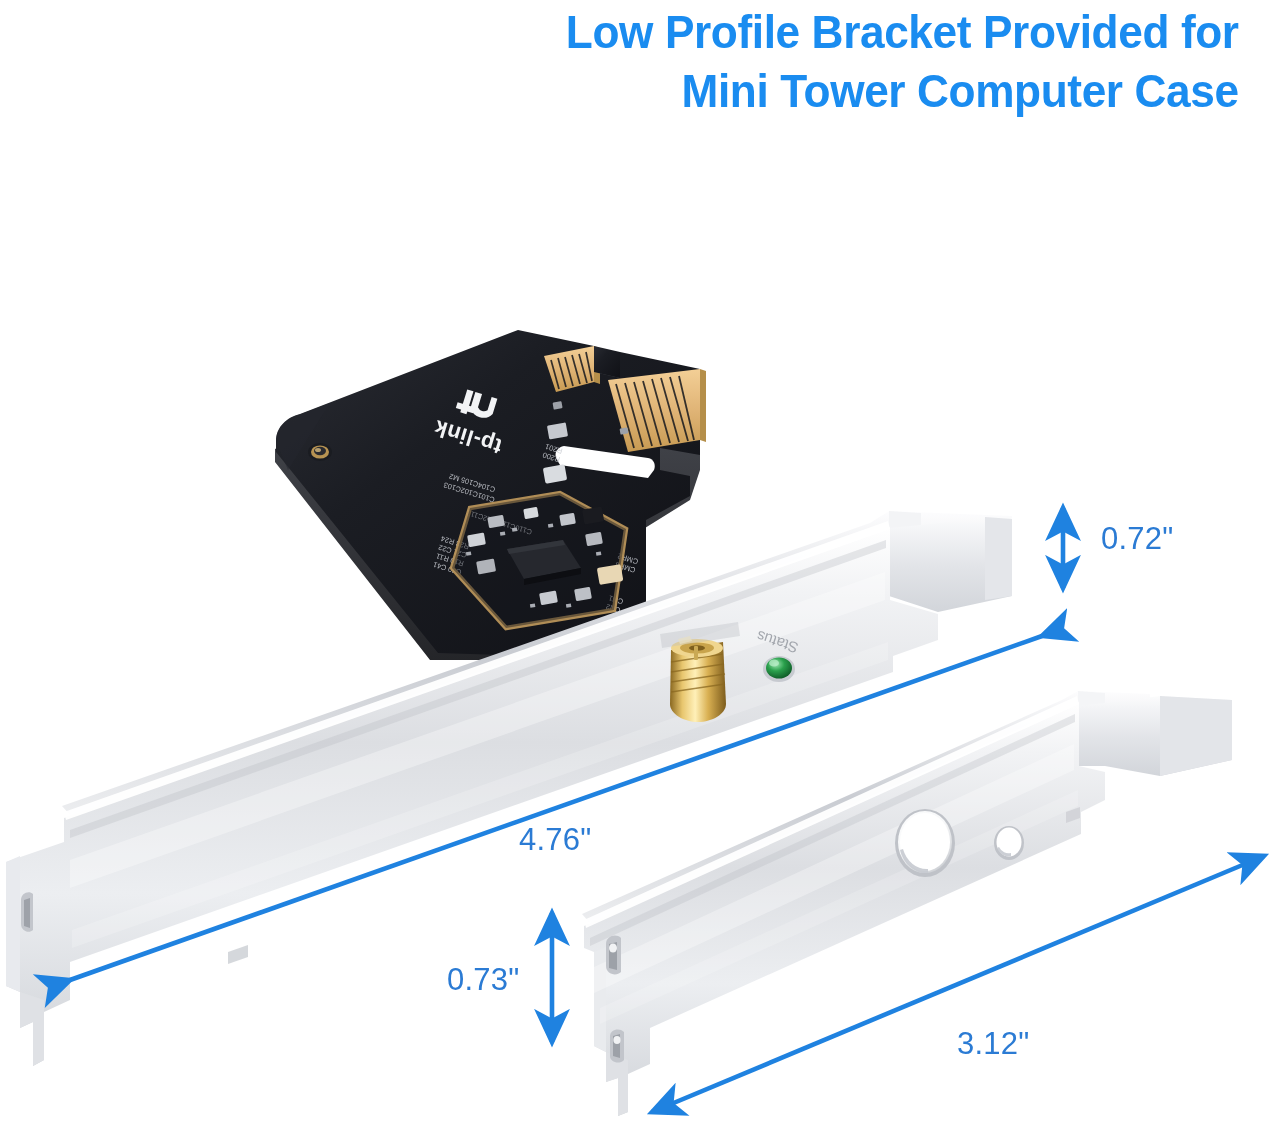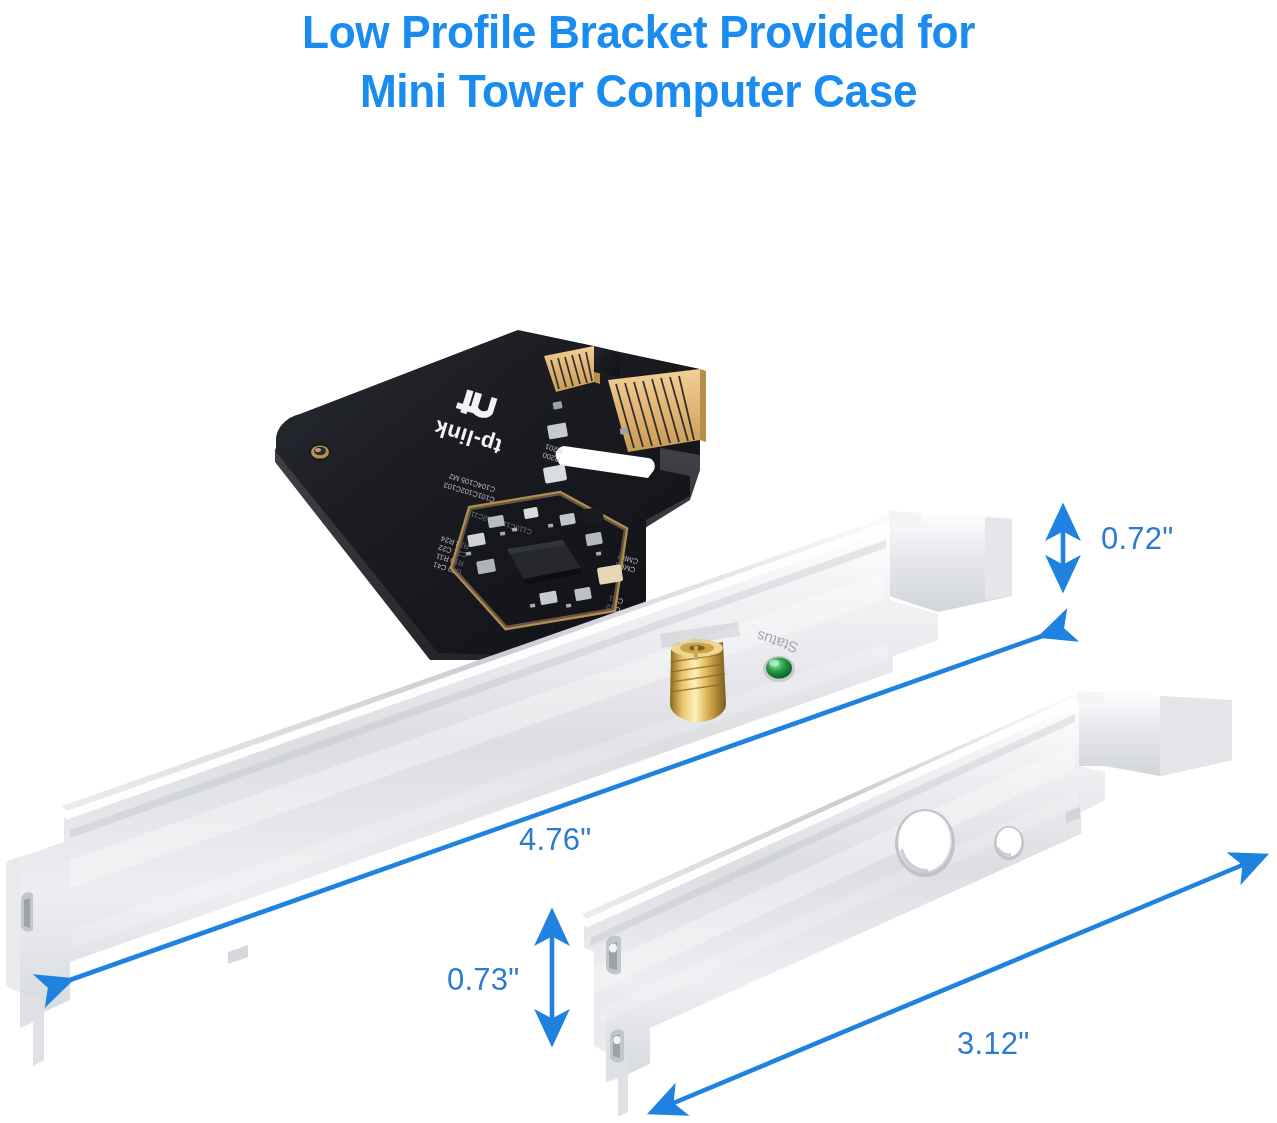--- a/index.html
+++ b/index.html
@@ -7,21 +7,21 @@
   body {
     width:1277px; height:1123px;
     position:relative; overflow:hidden;
     font-family:"Liberation Sans", sans-serif;
     background:#ffffff;
   }
 
   
   #title-block{
     position:absolute; left:0; top:2px; width:1277px;
-    text-align:center; pointer-events:none;
+    text-align:right; pointer-events:none;
   }
   .title-line{
     color:#1a8cf0;
     font-family:"Liberation Sans", sans-serif;
     font-weight:bold;
     font-size:47px;
     line-height:59px;
     letter-spacing:-0.4px;
     transform:scaleX(0.94);
     transform-origin:center;

